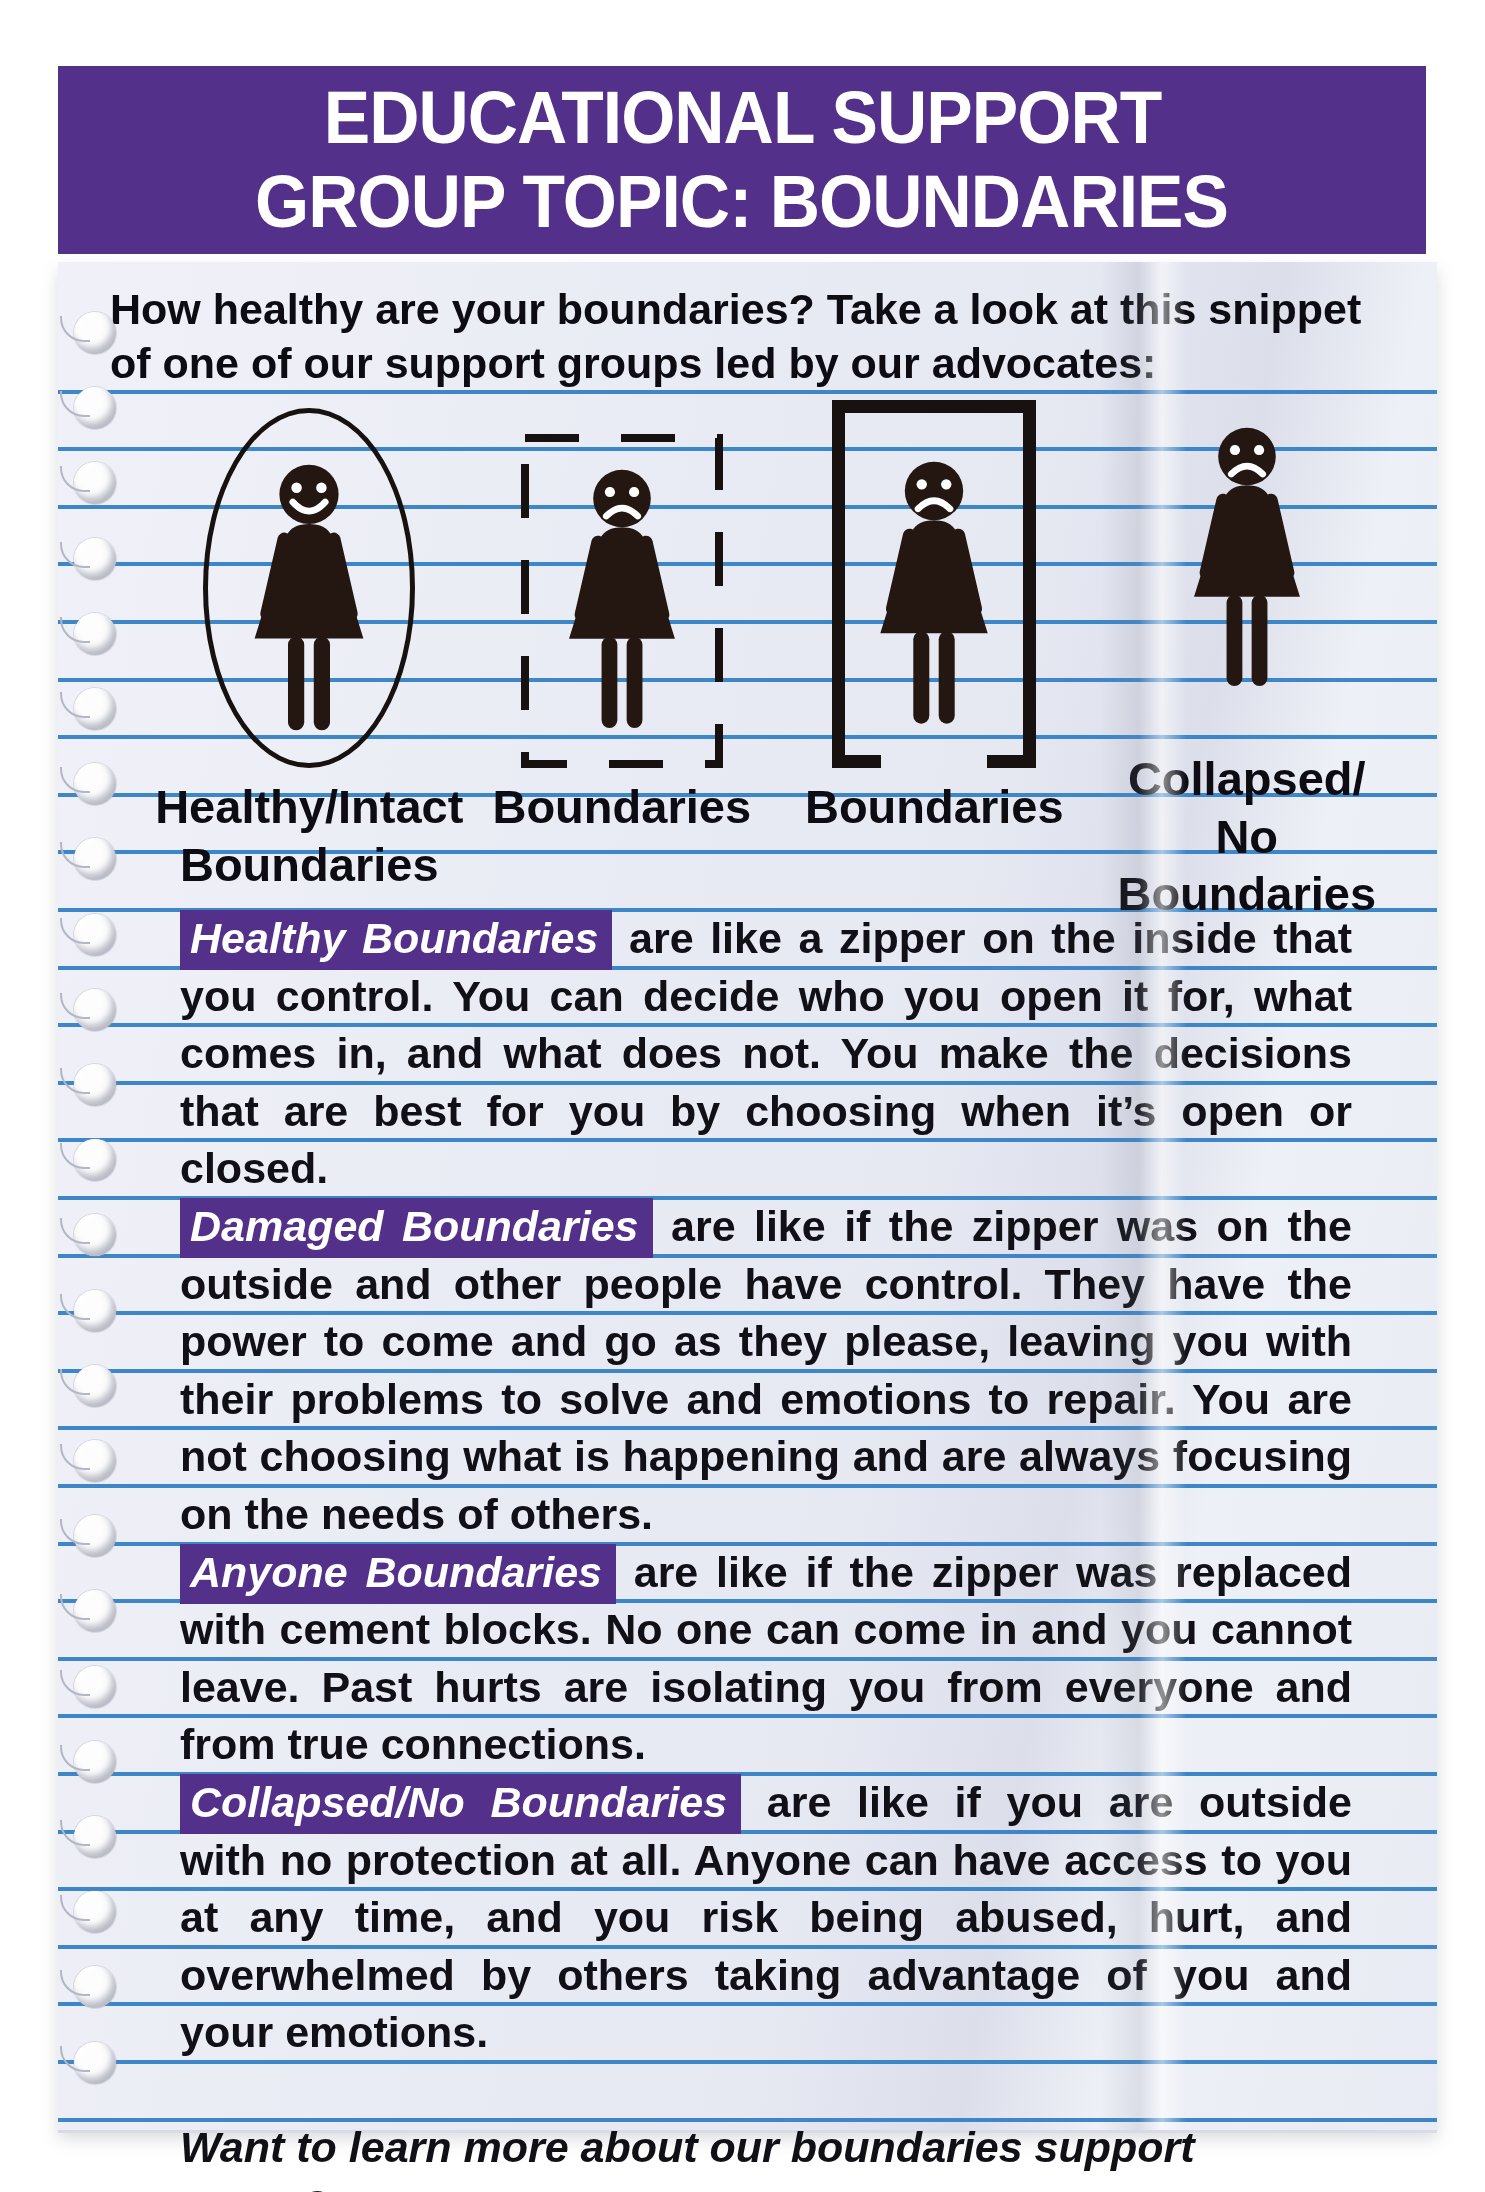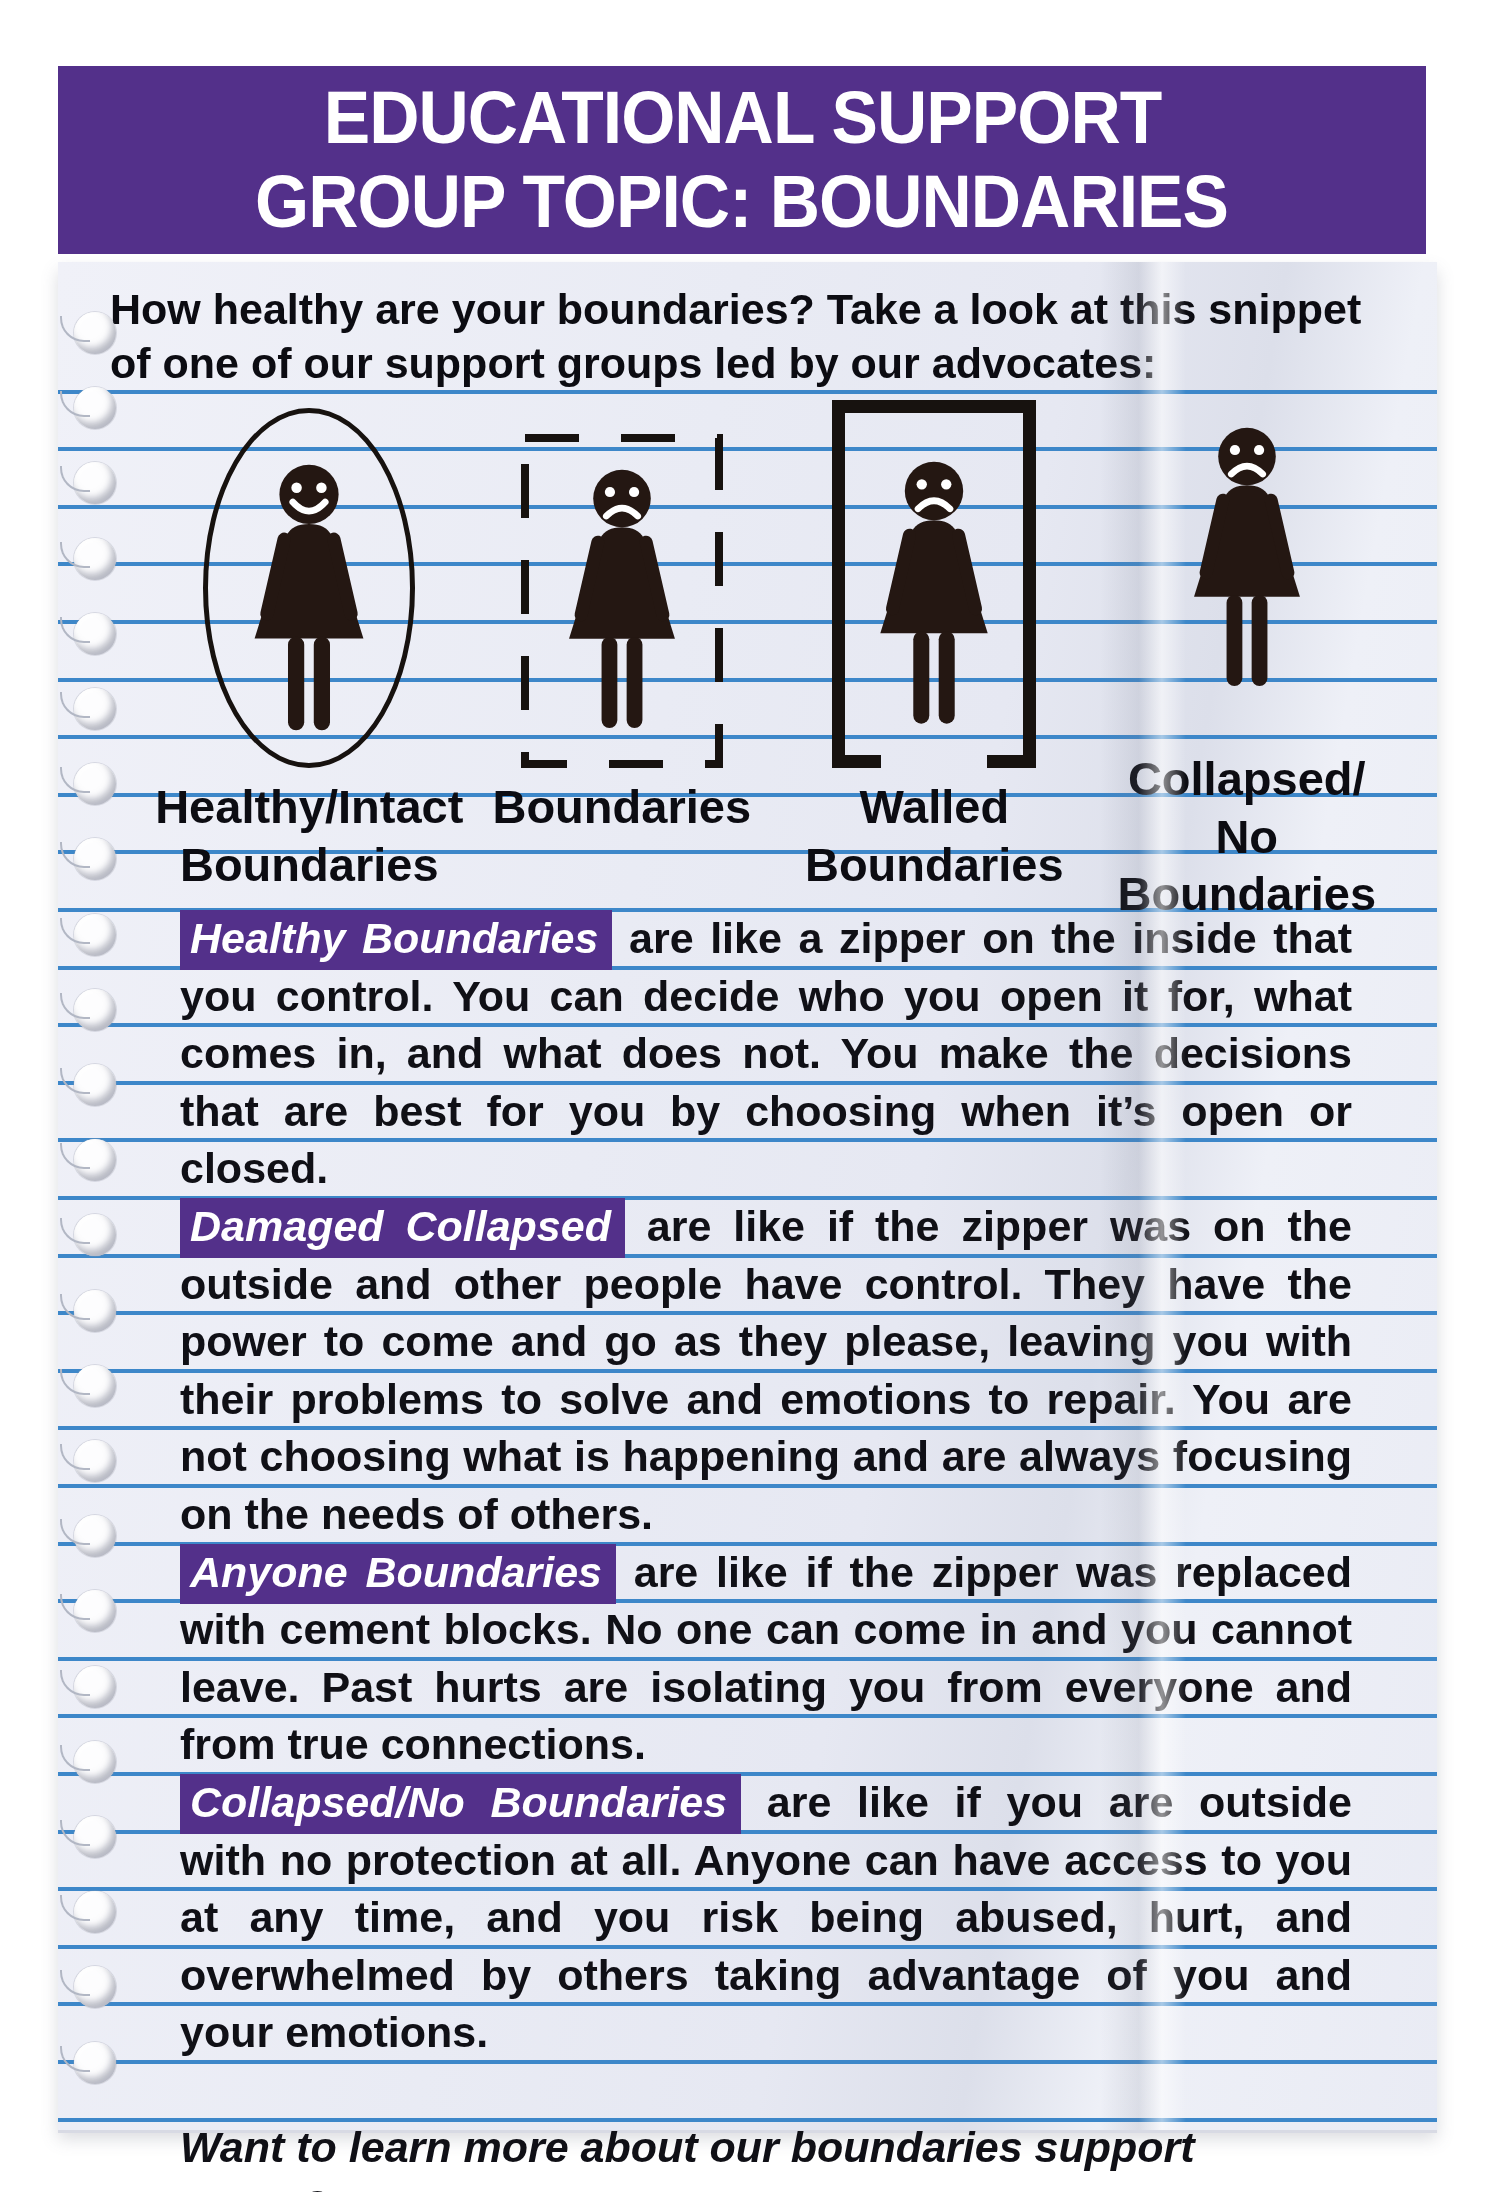--- a/index.html
+++ b/index.html
@@ -173,21 +173,20 @@
               <path class="stroke-w" d="M58,54 Q75,37 92,54"></path>
               <path fill="var(--icon)" d="M75,66 C63,66 56,70 52,77 L18,186 L132,186 L98,77 C94,70 87,66 75,66 Z"></path>
               <path class="limb" d="M49,82 L31,160"></path>
                 <path class="limb" d="M101,82 L119,160"></path>
               <rect x="53" y="184" width="17" height="98" rx="8.5" fill="var(--icon)"></rect>
               <rect x="80" y="184" width="17" height="98" rx="8.5" fill="var(--icon)"></rect>
             </svg>
           </div>
         </div>
         <div class="fig-label">
-          <div>Walled</div>
           <div>Boundaries</div>
         </div>
       </div>
 
       <div class="fig-col">
         <div class="enc-wrap">
           <div class="enc enc-none">
             <svg class="woman" width="146" height="288" viewBox="0 0 150 310">
               <circle cx="75" cy="35" r="31" fill="var(--icon)"></circle>
               <circle cx="62" cy="28" r="5.5" fill="#fff"></circle>
@@ -204,21 +203,21 @@
         <div class="fig-label">
           <div>Collapsed/</div>
           <div>No Boundaries</div>
         </div>
       </div>
 
     </div>
 
     <div class="paras">
       <p><span class="hl">Healthy Boundaries</span> <span>are like a zipper on the inside that you control. You can decide who you open it for, what comes in, and what does not. You make the decisions that are best for you by choosing when it’s open or closed.</span></p>
-      <p><span class="hl">Damaged Collapsed</span> <span>are like if the zipper was on the outside and other people have control. They have the power to come and go as they please, leaving you with their problems to solve and emotions to repair. You are not choosing what is happening and are always focusing on the needs of others.</span></p>
+      <p><span class="hl">Damaged Boundaries</span> <span>are like if the zipper was on the outside and other people have control. They have the power to come and go as they please, leaving you with their problems to solve and emotions to repair. You are not choosing what is happening and are always focusing on the needs of others.</span></p>
       <p><span class="hl">Anyone Boundaries</span> <span>are like if the zipper was replaced with cement blocks. No one can come in and you cannot leave. Past hurts are isolating you from everyone and from true connections.</span></p>
       <p><span class="hl">Collapsed/No Boundaries</span> <span>are like if you are outside with no protection at all. Anyone can have access to you at any time, and you risk being abused, hurt, and overwhelmed by others taking advantage of you and your emotions.</span></p>
 
       <div class="footer">
         <div>Want to learn more about our boundaries support group?</div>
 
       </div>
     </div>
 
   </div>

